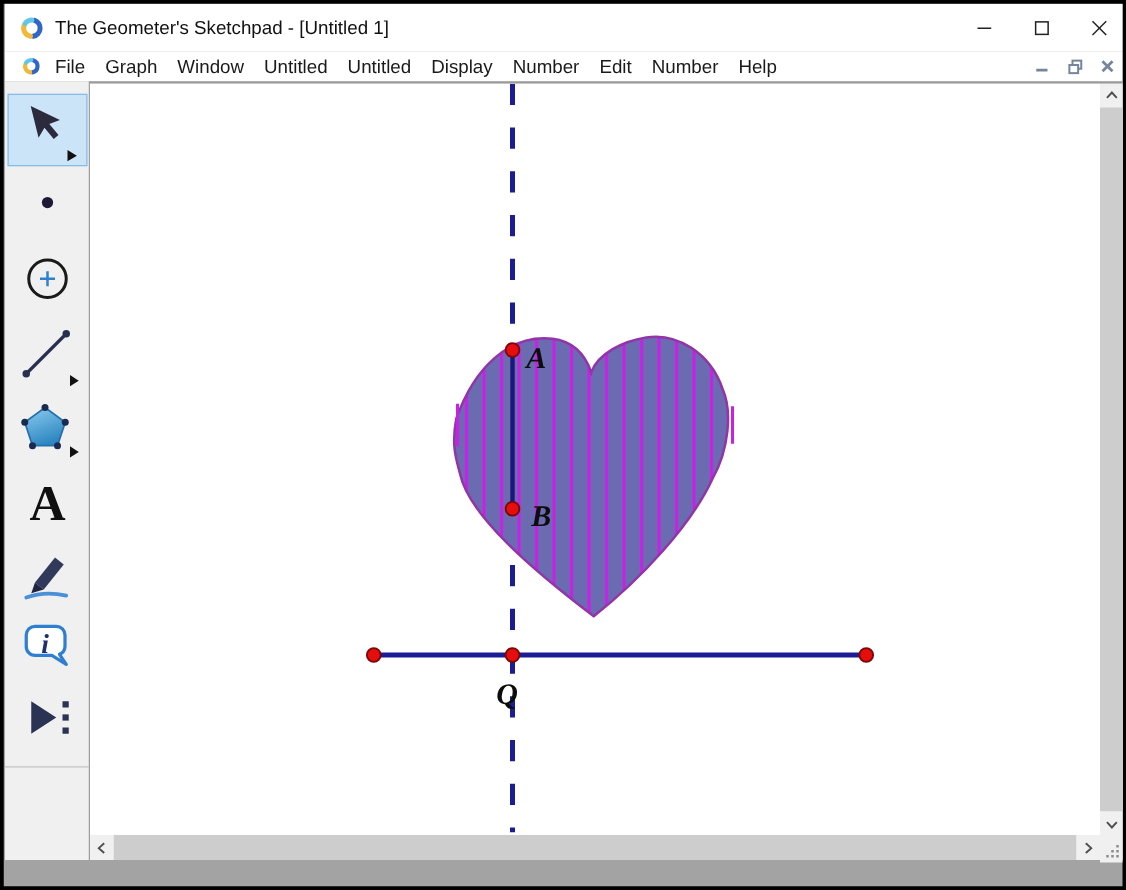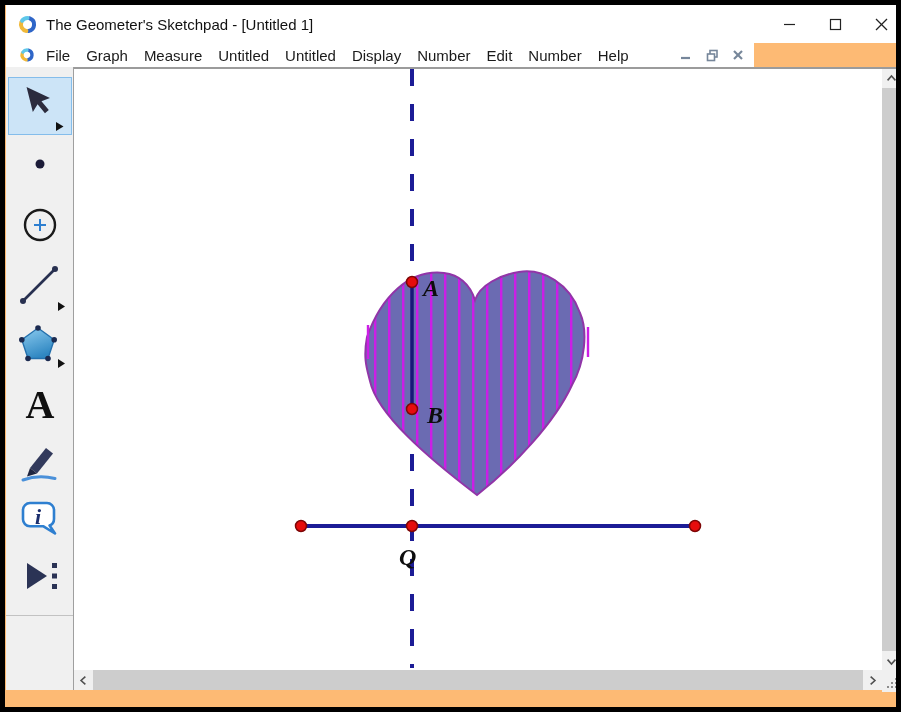--- a/index.html
+++ b/index.html
@@ -1,31 +1,31 @@
 <!DOCTYPE html>
 <html><head>
 <meta charset="utf-8">
 <style>
   html,body{margin:0;padding:0;background:#e8e8e8;}
   *{box-sizing:border-box;}
   .win{
     position:relative;width:901px;height:712px;
-    background:#fdba74;border:5px solid #000000;
+    background:#a3a3a3;border:3px solid #000000;
     font-family:"Liberation Sans",sans-serif;
     overflow:hidden;
   }
   .abs{position:absolute;}
   
   .titlebar{left:1px;top:0;width:898px;height:38px;background:#ffffff;display:flex;align-items:center;}
   .app-logo{margin-left:11px;width:21px;height:21px;flex:0 0 auto;}
   .title-text{margin-left:8px;font-size:15px;color:#111;white-space:nowrap;}
   .winbtns{margin-left:auto;display:flex;height:38px;}
   .wbtn{width:46px;height:38px;display:flex;align-items:center;justify-content:center;}
   
-  .menubar{left:1px;top:38px;width:748px;height:24px;background:#ffffff;display:flex;align-items:center;}
+  .menubar{left:1px;top:38px;width:898px;height:24px;background:#ffffff;display:flex;align-items:center;}
   .doc-logo{margin-left:13px;width:16px;height:16px;flex:0 0 auto;}
   .menu-item{padding:2px 8px;font-size:15px;color:#1a1a1a;white-space:nowrap;}
   .menu-item:first-of-type{margin-left:3px;}
   .mdibtns{margin-left:auto;margin-right:8px;display:flex;align-items:center;gap:10px;}
   .mdibtn{width:16px;height:14px;display:flex;align-items:center;justify-content:center;}
   
   .toolbar{left:1px;top:62px;width:68px;height:623px;background:#f0f0f0;border-right:1px solid #9f9f9f;}
   .tool{position:absolute;left:3px;width:62px;height:56px;display:flex;align-items:center;justify-content:center;}
   .tool.selected{background:#cce4f7;border:1px solid #84bdeb;height:58px;width:64px;}
   .tb-divider{position:absolute;left:0;top:548px;width:67px;height:1px;background:#c2c2c2;}
@@ -81,21 +81,21 @@
   </div>
 
   <div class="abs menubar">
     <svg class="doc-logo" viewBox="0 0 24 24">
       <path d="M 14.57 4.95 A 7.5 7.5 0 0 1 13.3 19.39" fill="none" stroke="#2f66c8" stroke-width="5" stroke-linecap="round"></path>
       <path d="M 10.7 19.39 A 7.5 7.5 0 0 1 4.95 9.43" fill="none" stroke="#f0b93a" stroke-width="5" stroke-linecap="round"></path>
       <path d="M 5.86 7.7 A 7.5 7.5 0 0 1 12 4.5" fill="none" stroke="#5fc8ea" stroke-width="5" stroke-linecap="round"></path>
     </svg>
     <span class="menu-item">File</span>
     <span class="menu-item">Graph</span>
-    <span class="menu-item">Measure</span>
+    <span class="menu-item">Window</span>
     <span class="menu-item">Untitled</span>
     <span class="menu-item">Untitled</span>
     <span class="menu-item">Display</span>
     <span class="menu-item">Number</span>
     <span class="menu-item">Edit</span>
     <span class="menu-item">Number</span>
     <span class="menu-item">Help</span>
     <div class="mdibtns">
       <div class="mdibtn">
         <svg width="12" height="12" viewBox="0 0 12 12">

